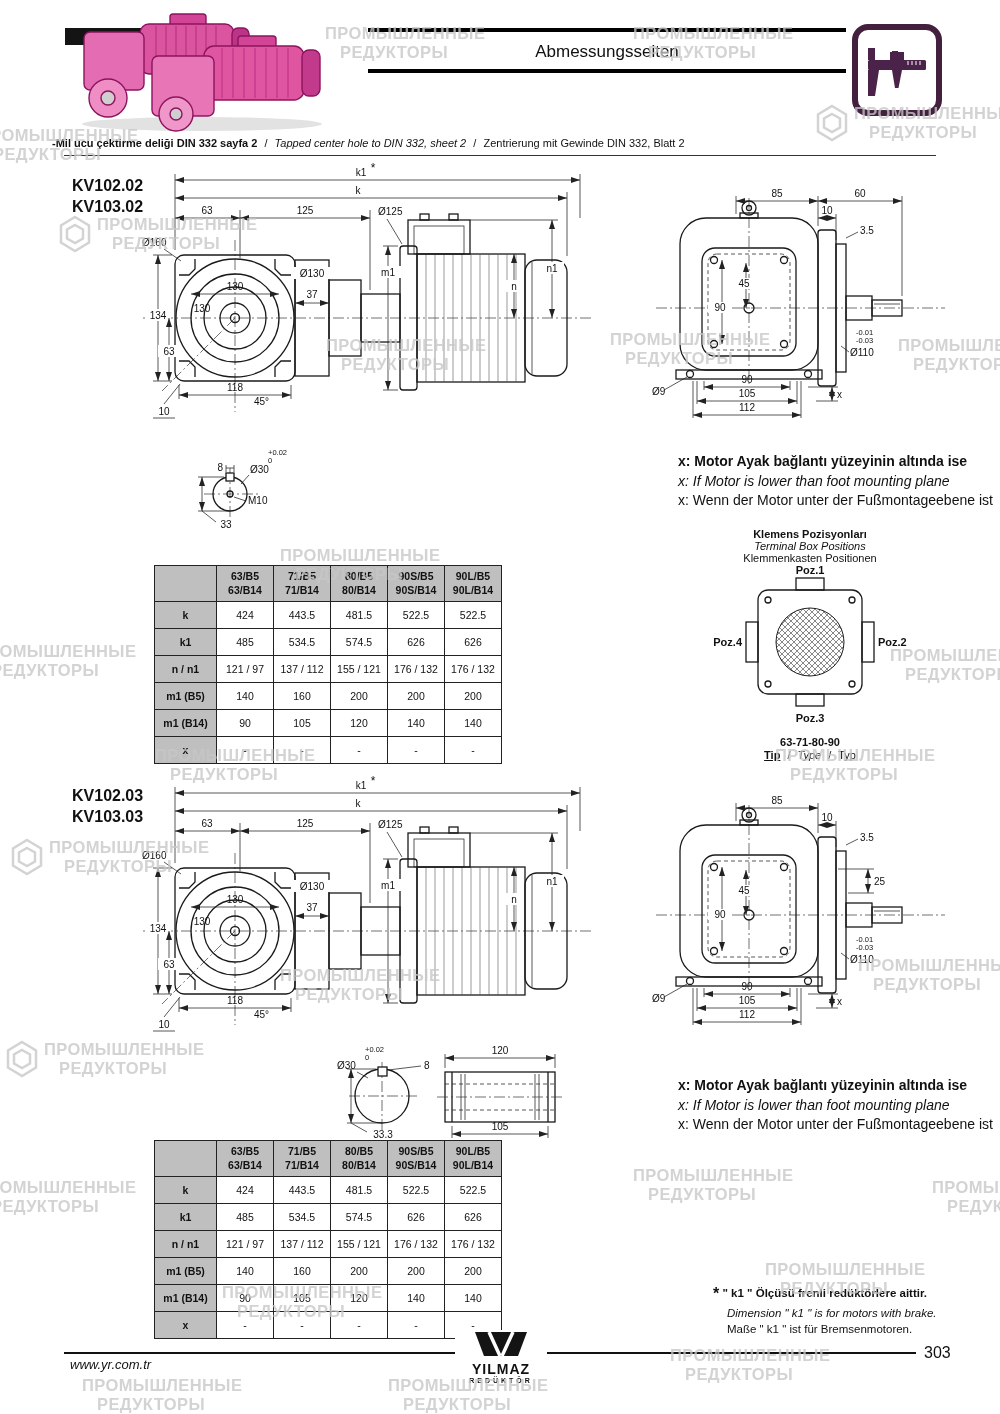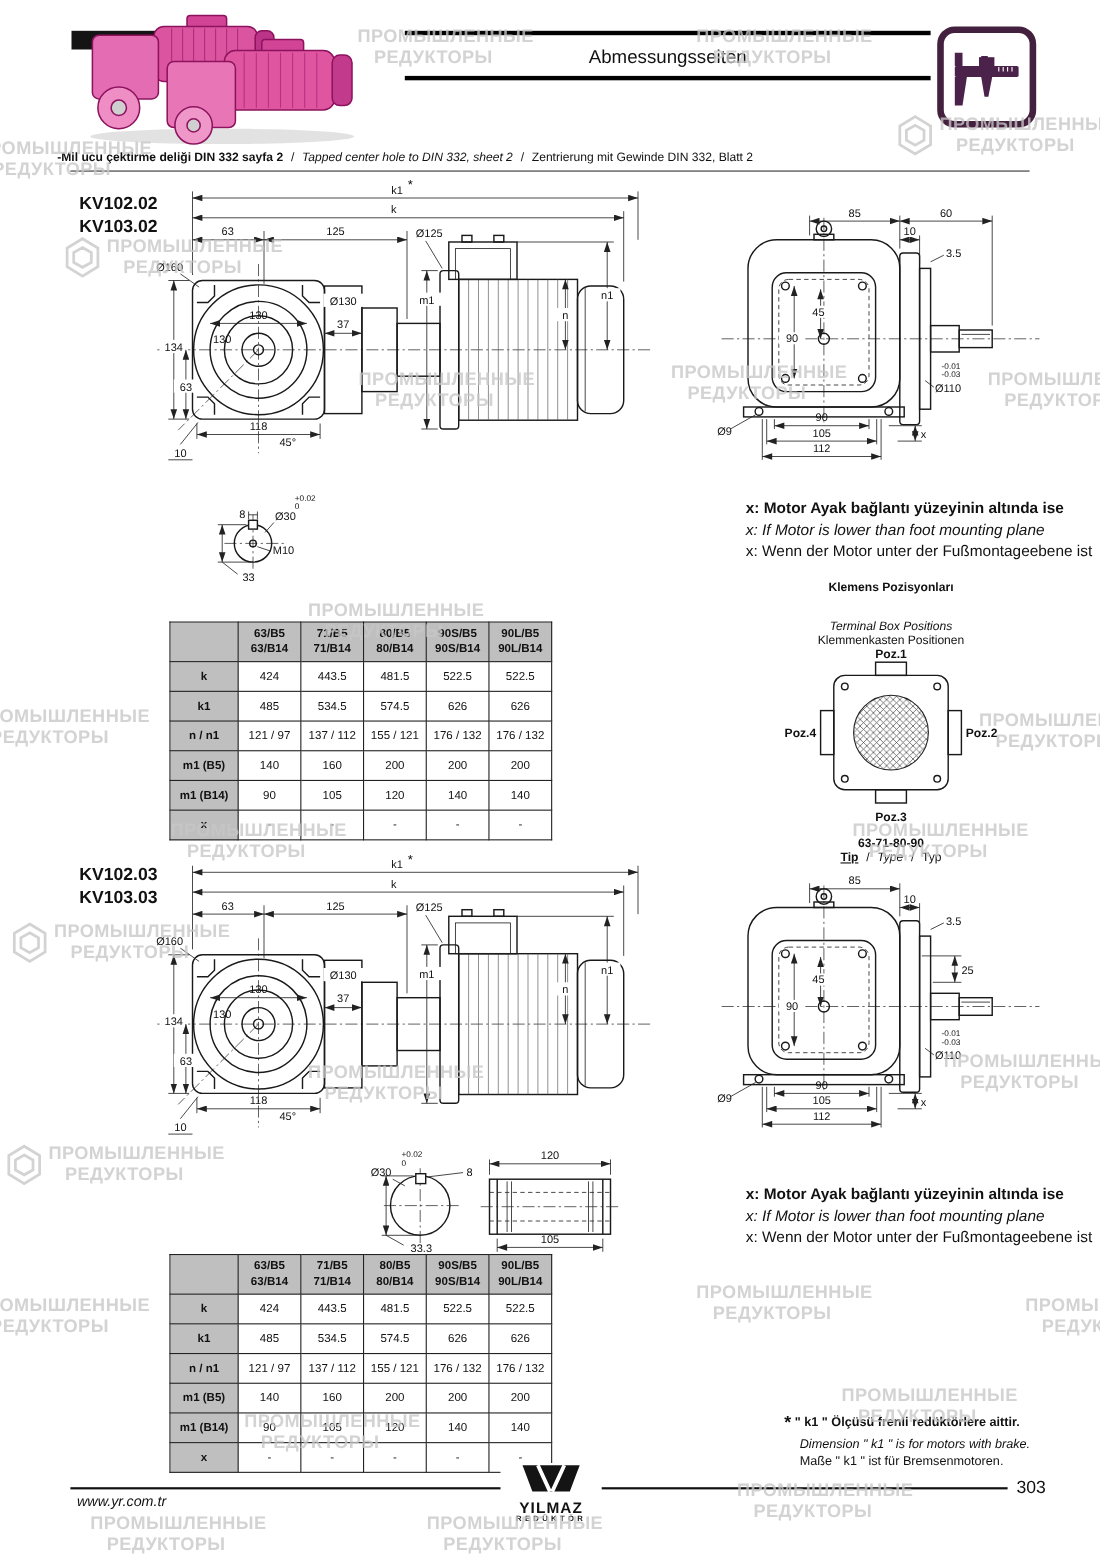--- a/index.html
+++ b/index.html
@@ -35,21 +35,21 @@
   .sep { margin:0 4px; }
   .header-rule { left:64px; top:155px; width:872px; border-top:1px solid #333; }
 
   
   .models { font-size:16px; font-weight:bold; line-height:1.3; }
   .xnote { font-size:14px; line-height:1.4; }
   .xn-tr { font-weight:bold; }
   .xn-en { font-style:italic; }
   .terminal { text-align:center; font-size:11px; }
   .term-h1 { font-weight:bold; }
-  .term-h2 { font-style:italic;margin-top:24px; }
+  .term-h2 { font-style:italic; }
   .term-sizes { font-weight:bold; margin-top:2px; }
   .term-tip { margin-top:1px; }
   .term-tip b { font-weight:bold;text-decoration:underline; }
   .term-tip i { font-style:italic;text-align:center; }
 
   
   .dt { border-collapse:collapse; font-size:10.5px; table-layout:fixed; background:#fff; }
   .dt th, .dt td { border:1px solid #222; text-align:center; vertical-align:middle; padding:1px 2px; }
   .dt thead th { background:#bfbfbf; font-weight:bold; height:36px; line-height:1.25; }
   .dt tbody th { background:#bfbfbf; font-weight:bold; height:27px; }

